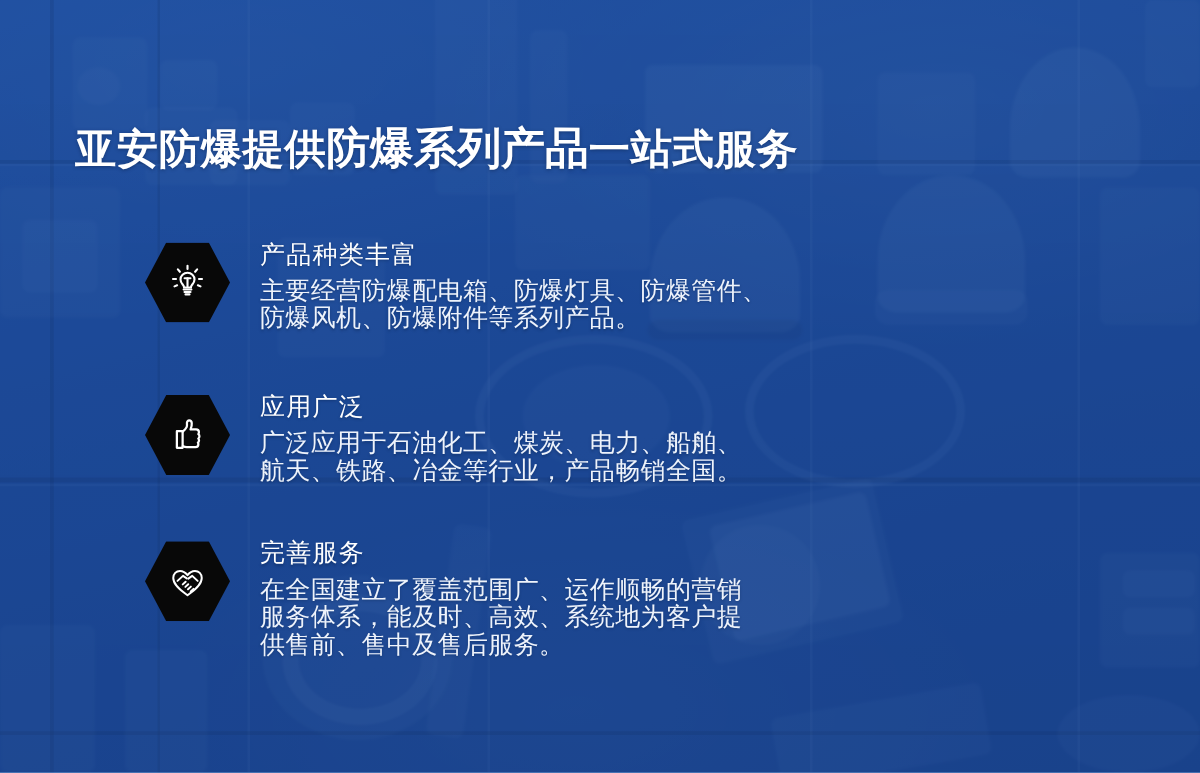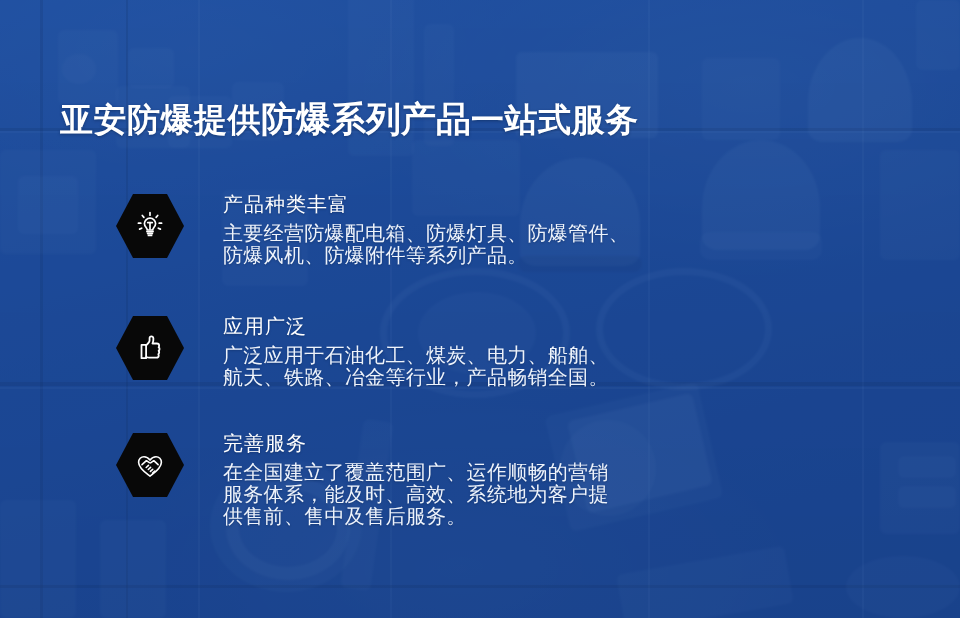--- a/index.html
+++ b/index.html
@@ -82,21 +82,20 @@
     font-weight:bold;
     font-size:35px;
     letter-spacing:0;
   }
 
   .feature {
     position:absolute;
     left:118px;
     display:flex;
     align-items:flex-start;
-    gap:15px;
   }
   #feature-0 { top:192px; }
   #feature-1 { top:314px; }
   #feature-2 { top:431px; }
 
   .hex-badge {
     width:64px; height:68px;
     flex:0 0 64px;
     position:relative;
     display:flex; align-items:center; justify-content:center;

